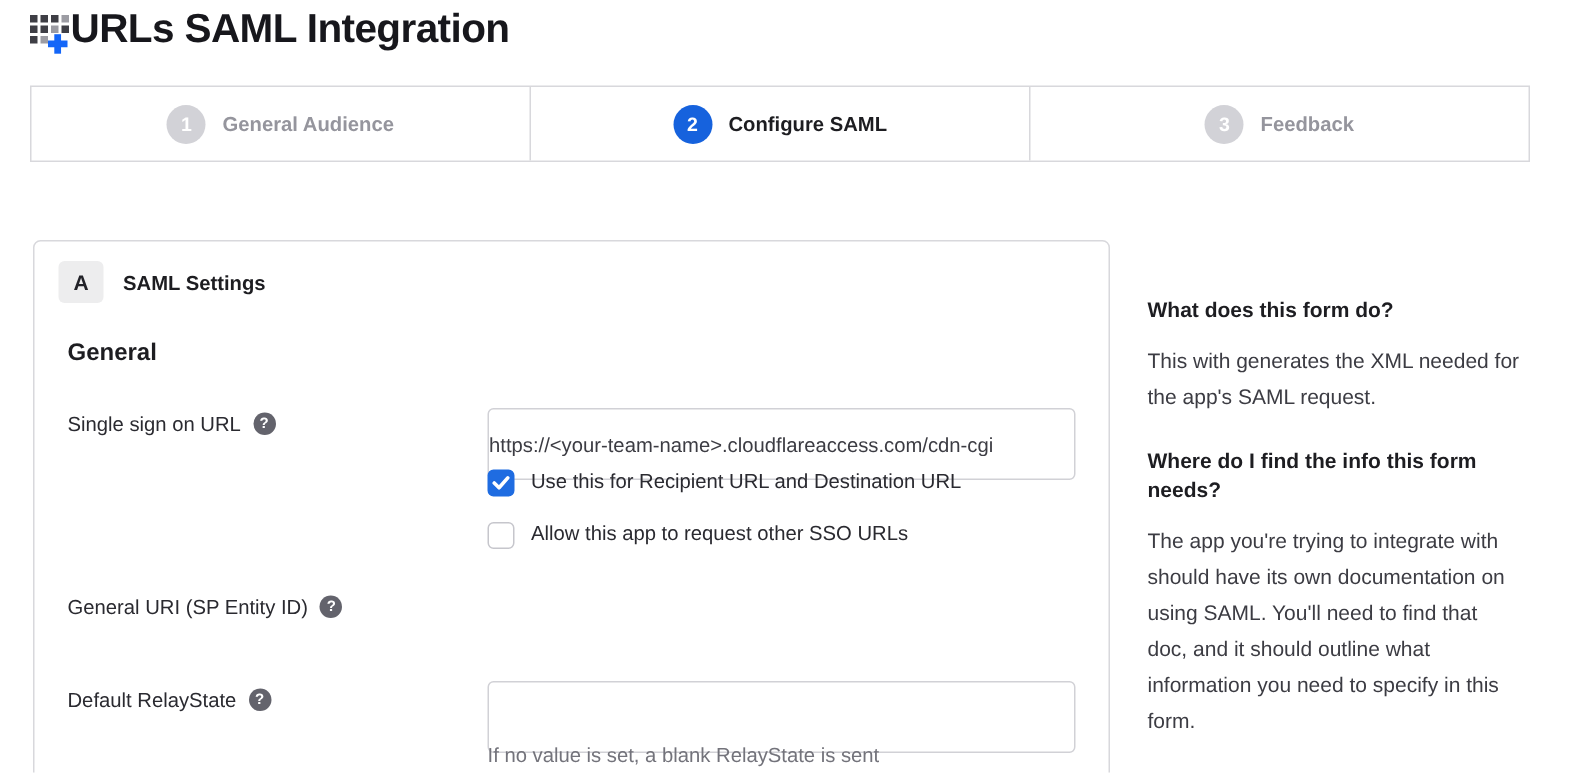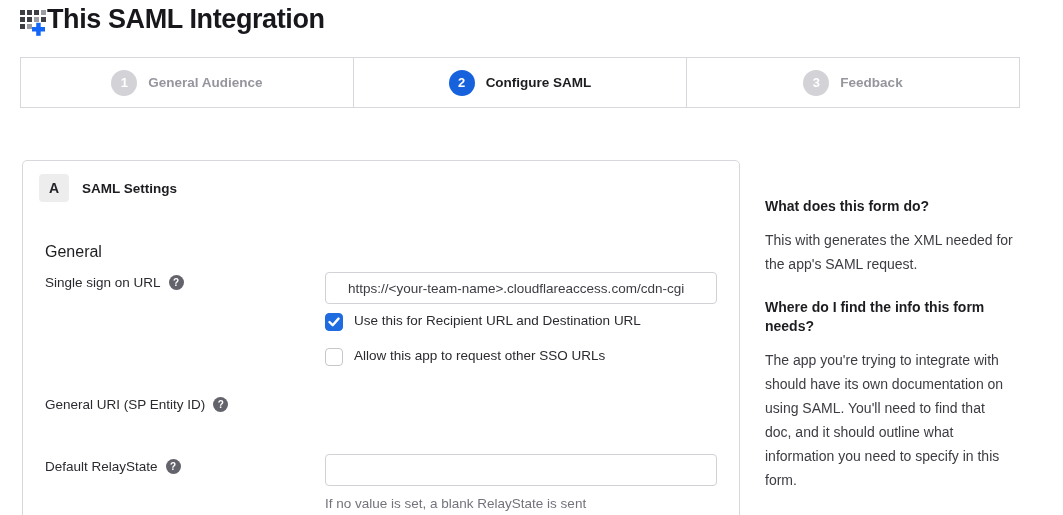--- a/index.html
+++ b/index.html
@@ -45,36 +45,36 @@
     position: absolute; left: 22px; top: 160px; width: 718px; height: 390px;
     border: 1px solid #d8d8dc; border-radius: 5px; background: #fff;
   }
   .section-badge {
     position: absolute; left: 16px; top: 13px; width: 30px; height: 28px;
     background: #ededee; border-radius: 4px;
     font-size: 14px; font-weight: 700; color: #222228;
     line-height: 28px; text-align: center;
   }
   .section-title { position: absolute; left: 59px; top: 20px; font-size: 13.5px; font-weight: 700; }
-  .group-title { position: absolute; left: 22px; top: 82px; font-size: 16px; font-weight: 400; }
+  .group-title { position: absolute; left: 22px; top: 66px; font-size: 16px; font-weight: 700; }
 
   .field-label {
     position: absolute; left: 22px; font-size: 13.5px; color: #2a2a30;
     display: flex; gap: 8px;
   }
   .help-icon {
     width: 15px; height: 15px; border-radius: 50%; background: #63636c;
     color: #fff; font-size: 10px; font-weight: 700; line-height: 15px;
     text-align: center; display: inline-block; cursor: pointer;
   }
   .text-input {
-    position: absolute; left: 302px; width: 392px; height: 32px;
+    position: absolute; left: 302px; width: 392px; height: 48px;
     border: 1px solid #d1d1d6; border-radius: 4px; background: #fff;
     font-family: "Liberation Sans", sans-serif; font-size: 13.5px; color: #3c3c43;
-    padding: 0 22px; outline: none; white-space: nowrap; overflow: hidden;
+    padding: 0 0; outline: none; white-space: nowrap; overflow: hidden;
   }
   .checkbox-row {
     position: absolute; left: 302px; display: flex; gap: 11px;
   }
   .checkbox {
     width: 18px; height: 18px; border-radius: 4px; border: 1px solid #c6c6cc;
     background: #fff; display: inline-flex; align-items: center; justify-content: center;
     cursor: pointer; flex: 0 0 auto;
   }
   .checkbox svg { display: none; }
@@ -104,21 +104,21 @@
         <rect x="22" y="10" width="5" height="5"></rect>
       <rect x="1" y="17" width="5" height="5"></rect>
         <rect x="8" y="17" width="5" height="5" fill="#9c9ca3"></rect>
     </g>
     <g fill="#1466f8">
       <rect x="13" y="20" width="13" height="4.5"></rect>
       <rect x="17.2" y="15.8" width="4.5" height="13"></rect>
     </g>
   </svg>
 </span>
-<h1 class="page-title">This SAML Integration</h1>
+<h1 class="page-title">URLs SAML Integration</h1>
 
 <div class="wizard">
   <div class="step inactive">
     <span class="step-circle">1</span>
     <span class="step-label">General Audience</span>
   </div>
   <div class="step active">
     <span class="step-circle">2</span>
     <span class="step-label">Configure SAML</span>
   </div>

